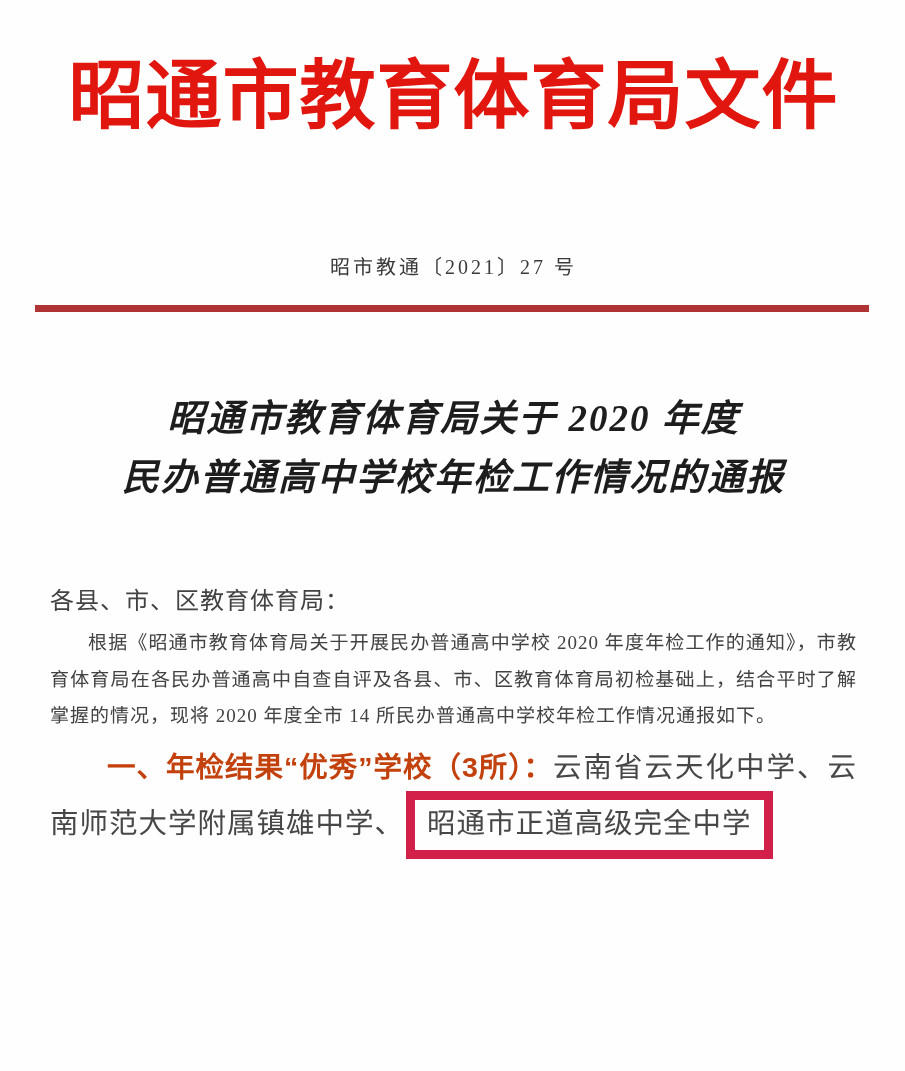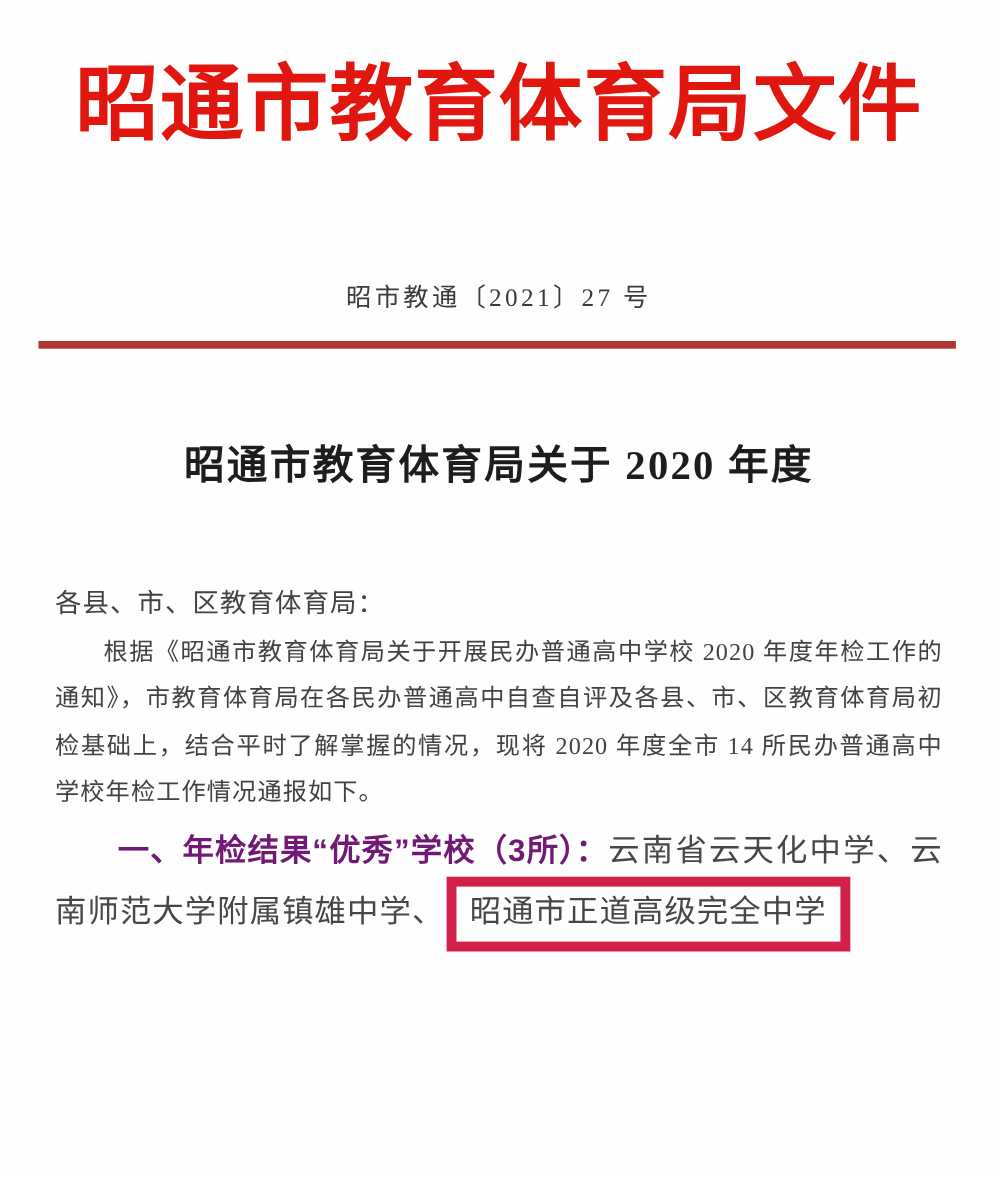--- a/index.html
+++ b/index.html
@@ -28,72 +28,72 @@
     font-weight: 700;
     letter-spacing: 1px;
     color: var(--header-red, #e1170f);
     font-family: "Liberation Serif", "DejaVu Serif", serif;
     white-space: nowrap;
   }
   
   .doc-no {
     margin-top: 106px;
     text-align: center;
-    font-size: 23px;
+    font-size: 20px;
     letter-spacing: 3px;
     color: #3a3a3a;
   }
   
   .red-rule {
     border: none;
     height: 7px;
     background: var(--rule-red, #b03434);
     margin: 25px -12px 0 -15px;
   }
   
   .doc-title {
     margin-top: 78px;
     text-align: center;
     font-size: 37px;
     font-weight: 700;
     line-height: 1.58;
     letter-spacing: 2px;
     color: #1d1d1d;
   }
-  .doc-title .tline { display: block; }
+  .doc-title .tline { display: block; font-style: italic; }
   
   .salutation {
     margin-top: 74px;
     font-size: 24px;
     letter-spacing: 1px;
     color: #424242;
   }
   
   .body-para {
     margin-top: 9px;
-    font-size: 22px;
+    font-size: 19px;
     line-height: 1.93;
     letter-spacing: 1px;
     text-align: justify;
     color: #424242;
   }
   .indent { text-indent: 2em; }
   
   .item-para {
     margin-top: 5px;
     font-size: 28.5px;
     line-height: 1.95;
     letter-spacing: 1px;
     text-align: justify;
     color: #474747;
   }
   .bold-lead {
     font-family: "Liberation Sans", "DejaVu Sans", sans-serif;
     font-weight: 700;
-    color: #701a75;
+    color: #c2410c;
     letter-spacing: 0;
     margin-top: 48px;
   }
   
   .hl-box {
     display: inline-block;
     border: 9px solid var(--highlight-box-red, #d2204a);
     padding: 3px 12px 6px 12px;
     margin: -9px 0 -10px 2px;
     line-height: 1.45;
@@ -107,20 +107,21 @@
 <div class="page">
 
   <h1 class="red-head">昭通市教育体育局文件</h1>
 
   <div class="doc-no">昭市教通〔2021〕27 号</div>
 
   <hr class="red-rule">
 
   <h2 class="doc-title">
     <span class="tline">昭通市教育体育局关于 2020 年度</span>
+    <span class="tline">民办普通高中学校年检工作情况的通报</span>
   </h2>
 
   <p class="salutation">各县、市、区教育体育局：</p>
 
   <p class="body-para indent">根据《昭通市教育体育局关于开展民办普通高中学校 2020 年度年检工作的通知》，市教育体育局在各民办普通高中自查自评及各县、市、区教育体育局初检基础上，结合平时了解掌握的情况，现将 2020 年度全市 14 所民办普通高中学校年检工作情况通报如下。</p>
 
   <p class="item-para indent"><span class="bold-lead">一、年检结果“优秀”学校（3所）：</span><span>云南省云天化中学、</span><span>云南师范大学附属镇雄中学、</span><span class="hl-box">昭通市正道高级完全中学</span></p>
 
 </div>
 

